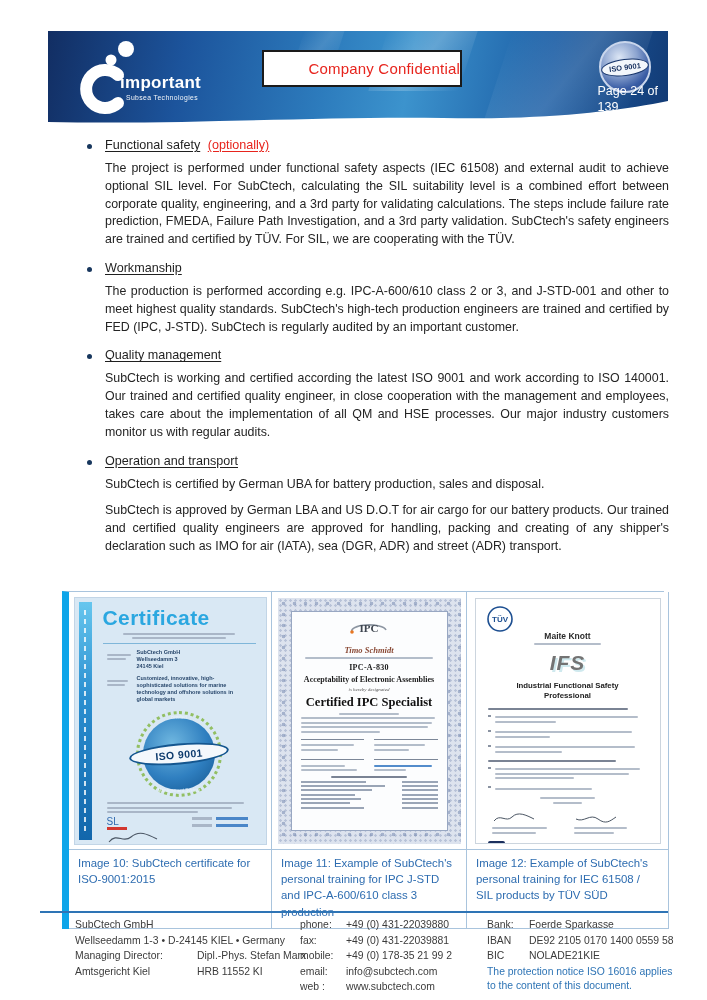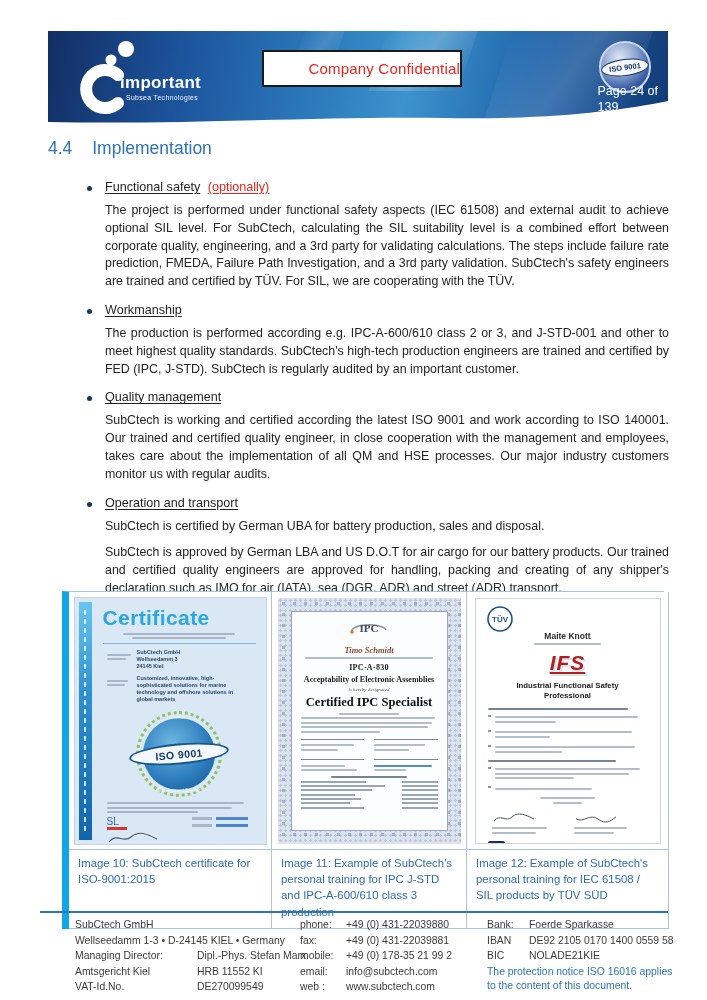--- a/index.html
+++ b/index.html
@@ -104,22 +104,22 @@
   .ipc-col { width:46%; border-top:1px solid #7c8798; padding-top:2px; }
   .ipc-row { display:flex; justify-content:space-between; margin:2.4px 0; }
   .ipc-row .l { width:58%; height:2px; background:#9aa5b6; }
   .ipc-row .r { width:26%; height:2px; background:#9aa5b6; }
 
   
   .cert-tuv { position:relative; width:186px; height:246px; background:#fff; border:1px solid #ccd5de;
     padding:8px 12px; text-align:center; }
   .tuv-logo { position:absolute; left:10px; top:6px; }
   .tuv-name { margin-top:24px; font-weight:bold; font-size:8.5px; color:#2b2b2b; }
-  .ifs { font-size:21px; font-weight:bold; font-style:italic; color:#b91c1c; letter-spacing:1px; margin-top:6px;
-    text-shadow:2px 2px 0 #cfe9ee;text-decoration:underline; }
+  .ifs { font-size:21px; font-weight:bold; font-style:italic; color:#737373; letter-spacing:1px; margin-top:6px;
+    text-shadow:2px 2px 0 #cfe9ee; }
   .tuv-title { font-weight:bold; font-size:7.8px; line-height:10px; margin-top:6px; color:#222; }
   .tuv-body { text-align:left; margin-top:7px; }
   .t-item { display:flex; gap:4px; margin-top:3.5px; }
   .t-item .m { width:3px; height:2px; background:#8a93a2; margin-top:1px; flex:none; }
   .t-item .bars { flex:1; }
   .sig-row { display:flex; justify-content:space-between; margin-top:7px; padding:0 4px; }
   .sig-col { width:46%; }
   .sig-col svg { display:block; }
   .stamp-row { display:flex; align-items:flex-start; gap:7px; margin-top:5px; }
   .stamp { width:17px; height:17px; background:#1b2f5e; border-radius:2px; flex:none; position:relative; }
@@ -167,24 +167,20 @@
       <span class="band">ISO 9001</span>
     </div>
 
     <div class="page-num">
       <div>Page 24 of</div>
       <div>139</div>
     </div>
   </div>
 
   <div class="content">
-    <h2>
-      <span class="h-num">4.4</span>
-      <span class="h-title">Implementation</span>
-    </h2>
 
     <div class="bullet">
       <span class="dot"></span>
       <div class="b-title">
         <span class="bt">Functional safety</span>
         <span class="bt-red">(optionally)</span>
       </div>
       <p>The project is performed under functional safety aspects (IEC 61508) and external audit to achieve optional SIL level. For SubCtech, calculating the SIL suitability level is a combined effort between corporate quality, engineering, and a 3rd party for validating calculations. The steps include failure rate prediction, FMEDA, Failure Path Investigation, and a 3rd party validation. SubCtech's safety engineers are trained and certified by TÜV. For SIL, we are cooperating with the TÜV.</p>
     </div>
 
@@ -471,24 +467,20 @@
       <div class="f-line">SubCtech GmbH</div>
       <div class="f-line">Wellseedamm 1-3 • D-24145 KIEL • Germany</div>
       <div class="f-pair">
         <span>Managing Director:</span>
         <span>Dipl.-Phys. Stefan Marx</span>
       </div>
       <div class="f-pair">
         <span>Amtsgericht Kiel</span>
         <span>HRB 11552 KI</span>
       </div>
-      <div class="f-pair">
-        <span>VAT-Id.No.</span>
-        <span>DE270099549</span>
-      </div>
     </div>
 
     <div class="f-col f-contact">
       <div class="f-pair">
         <span>phone:</span>
         <span>+49 (0) 431-22039880</span>
       </div>
       <div class="f-pair">
         <span>fax:</span>
         <span>+49 (0) 431-22039881</span>

